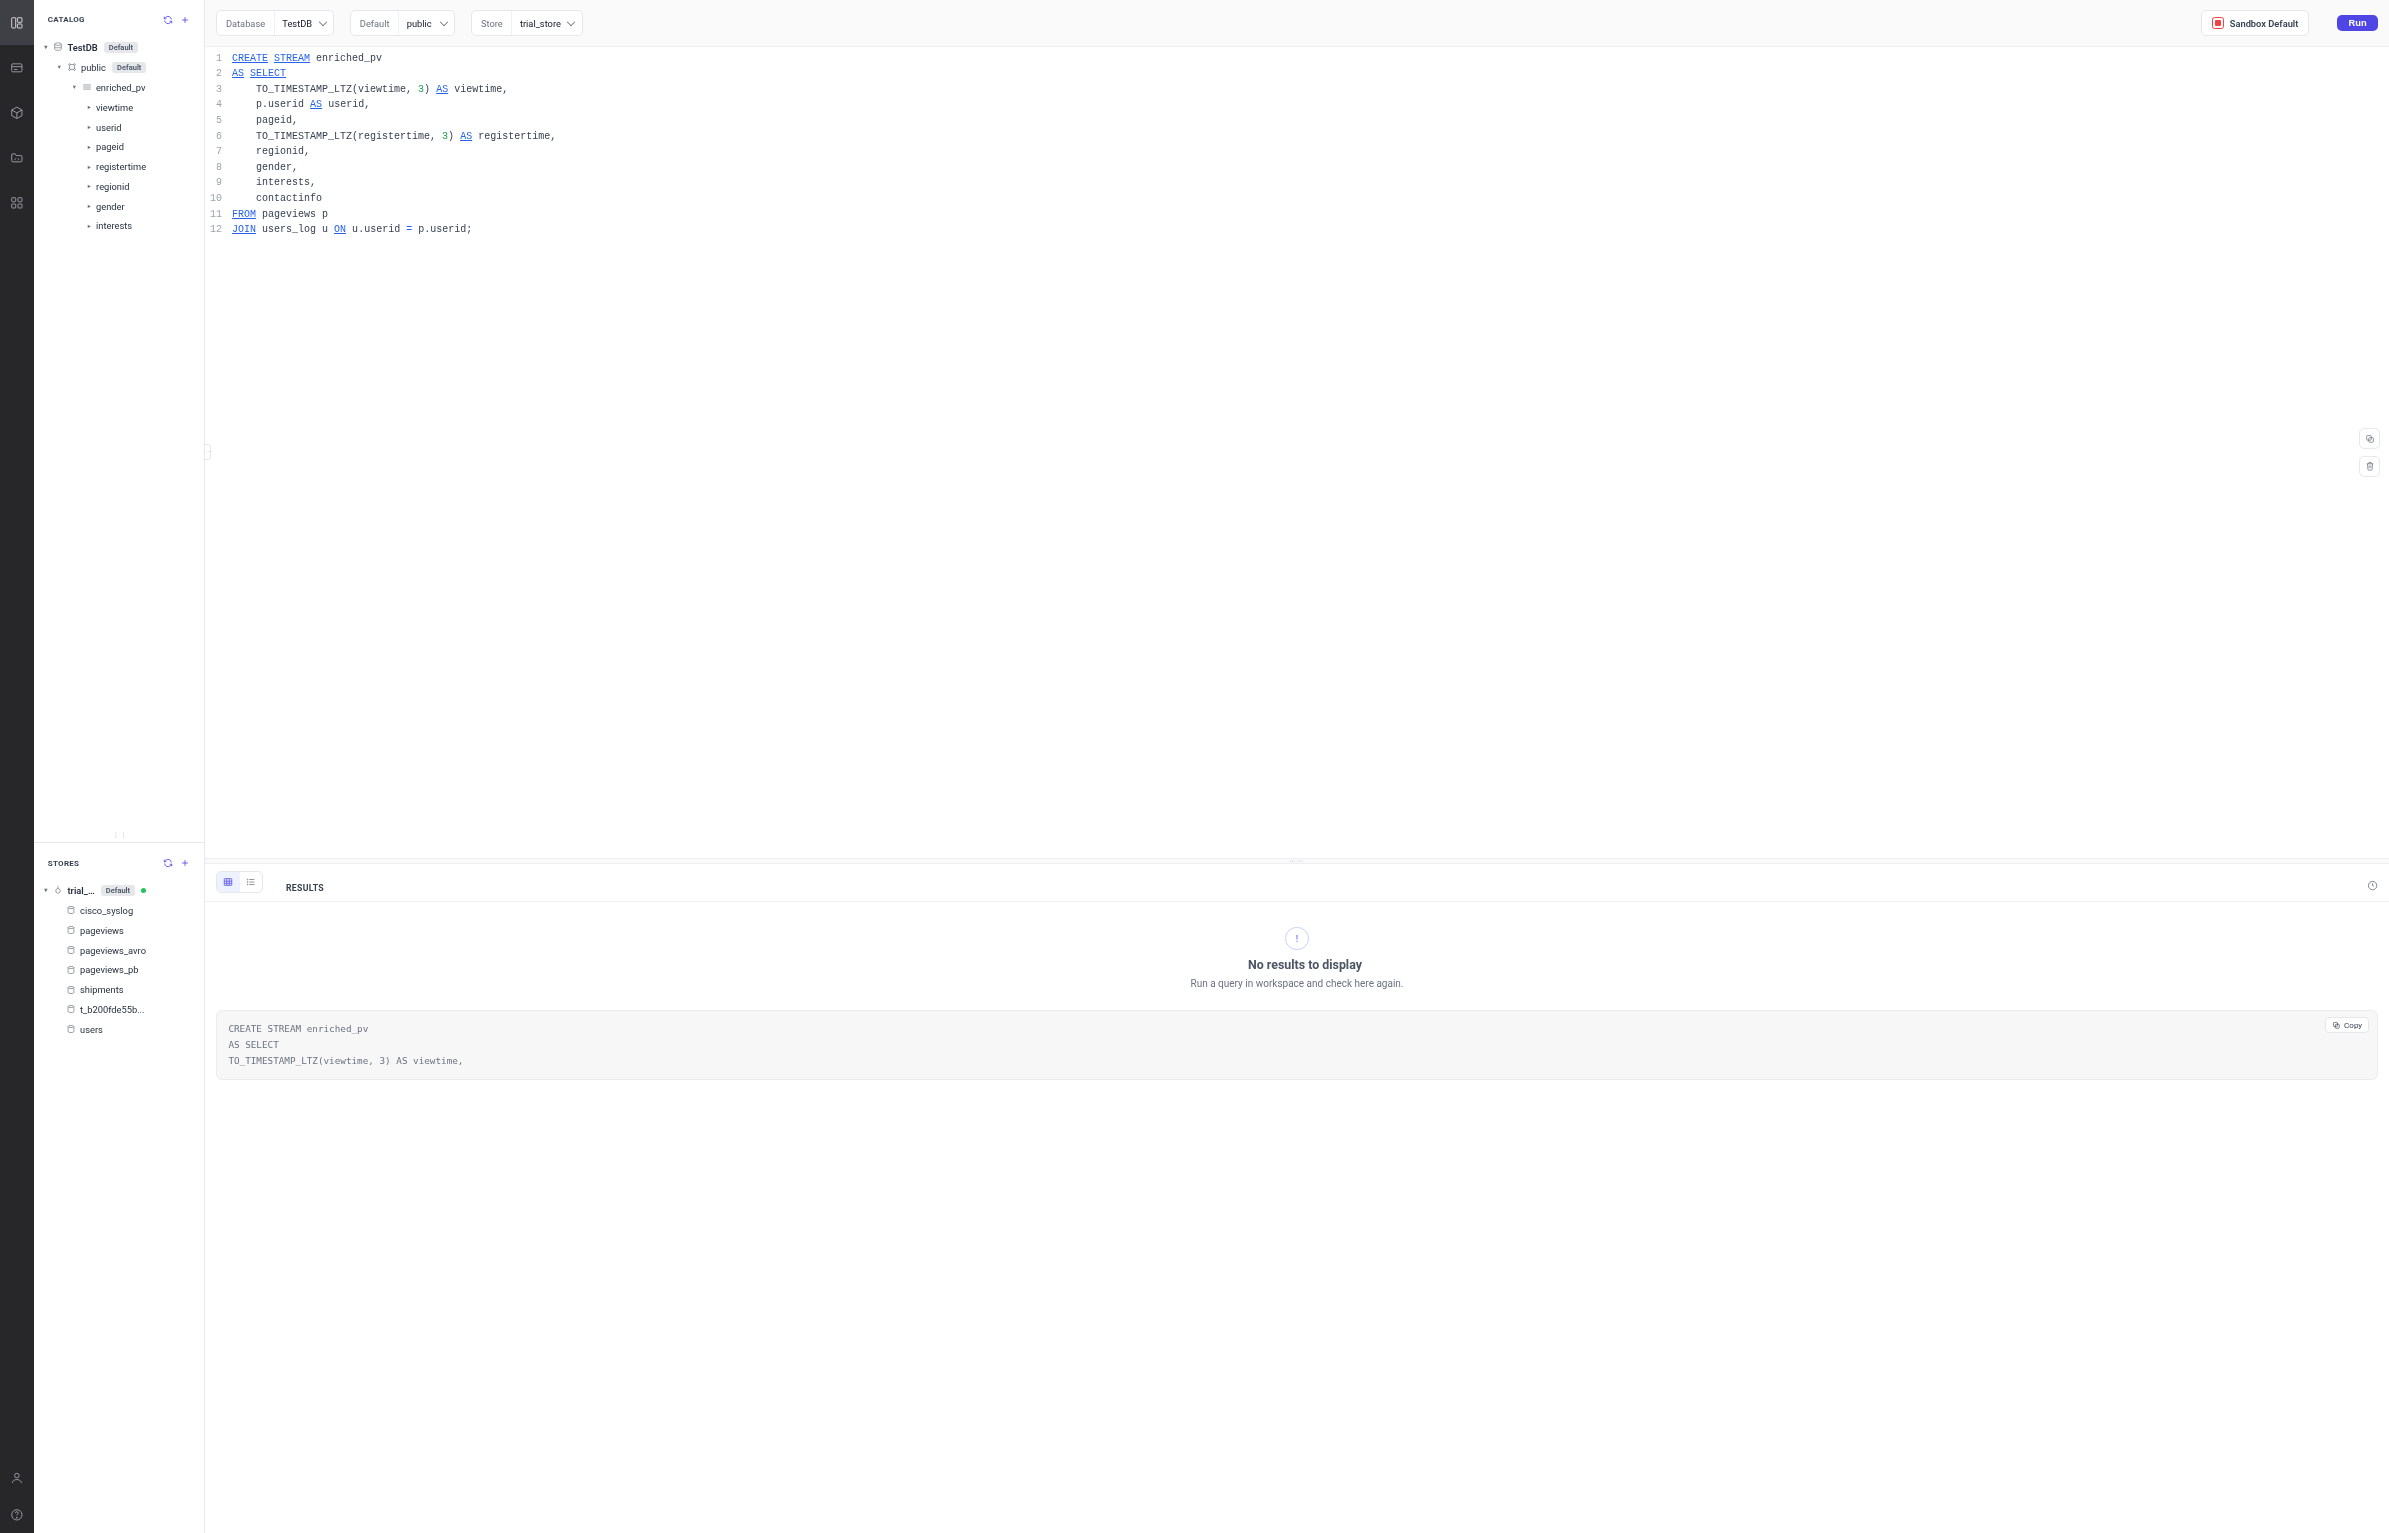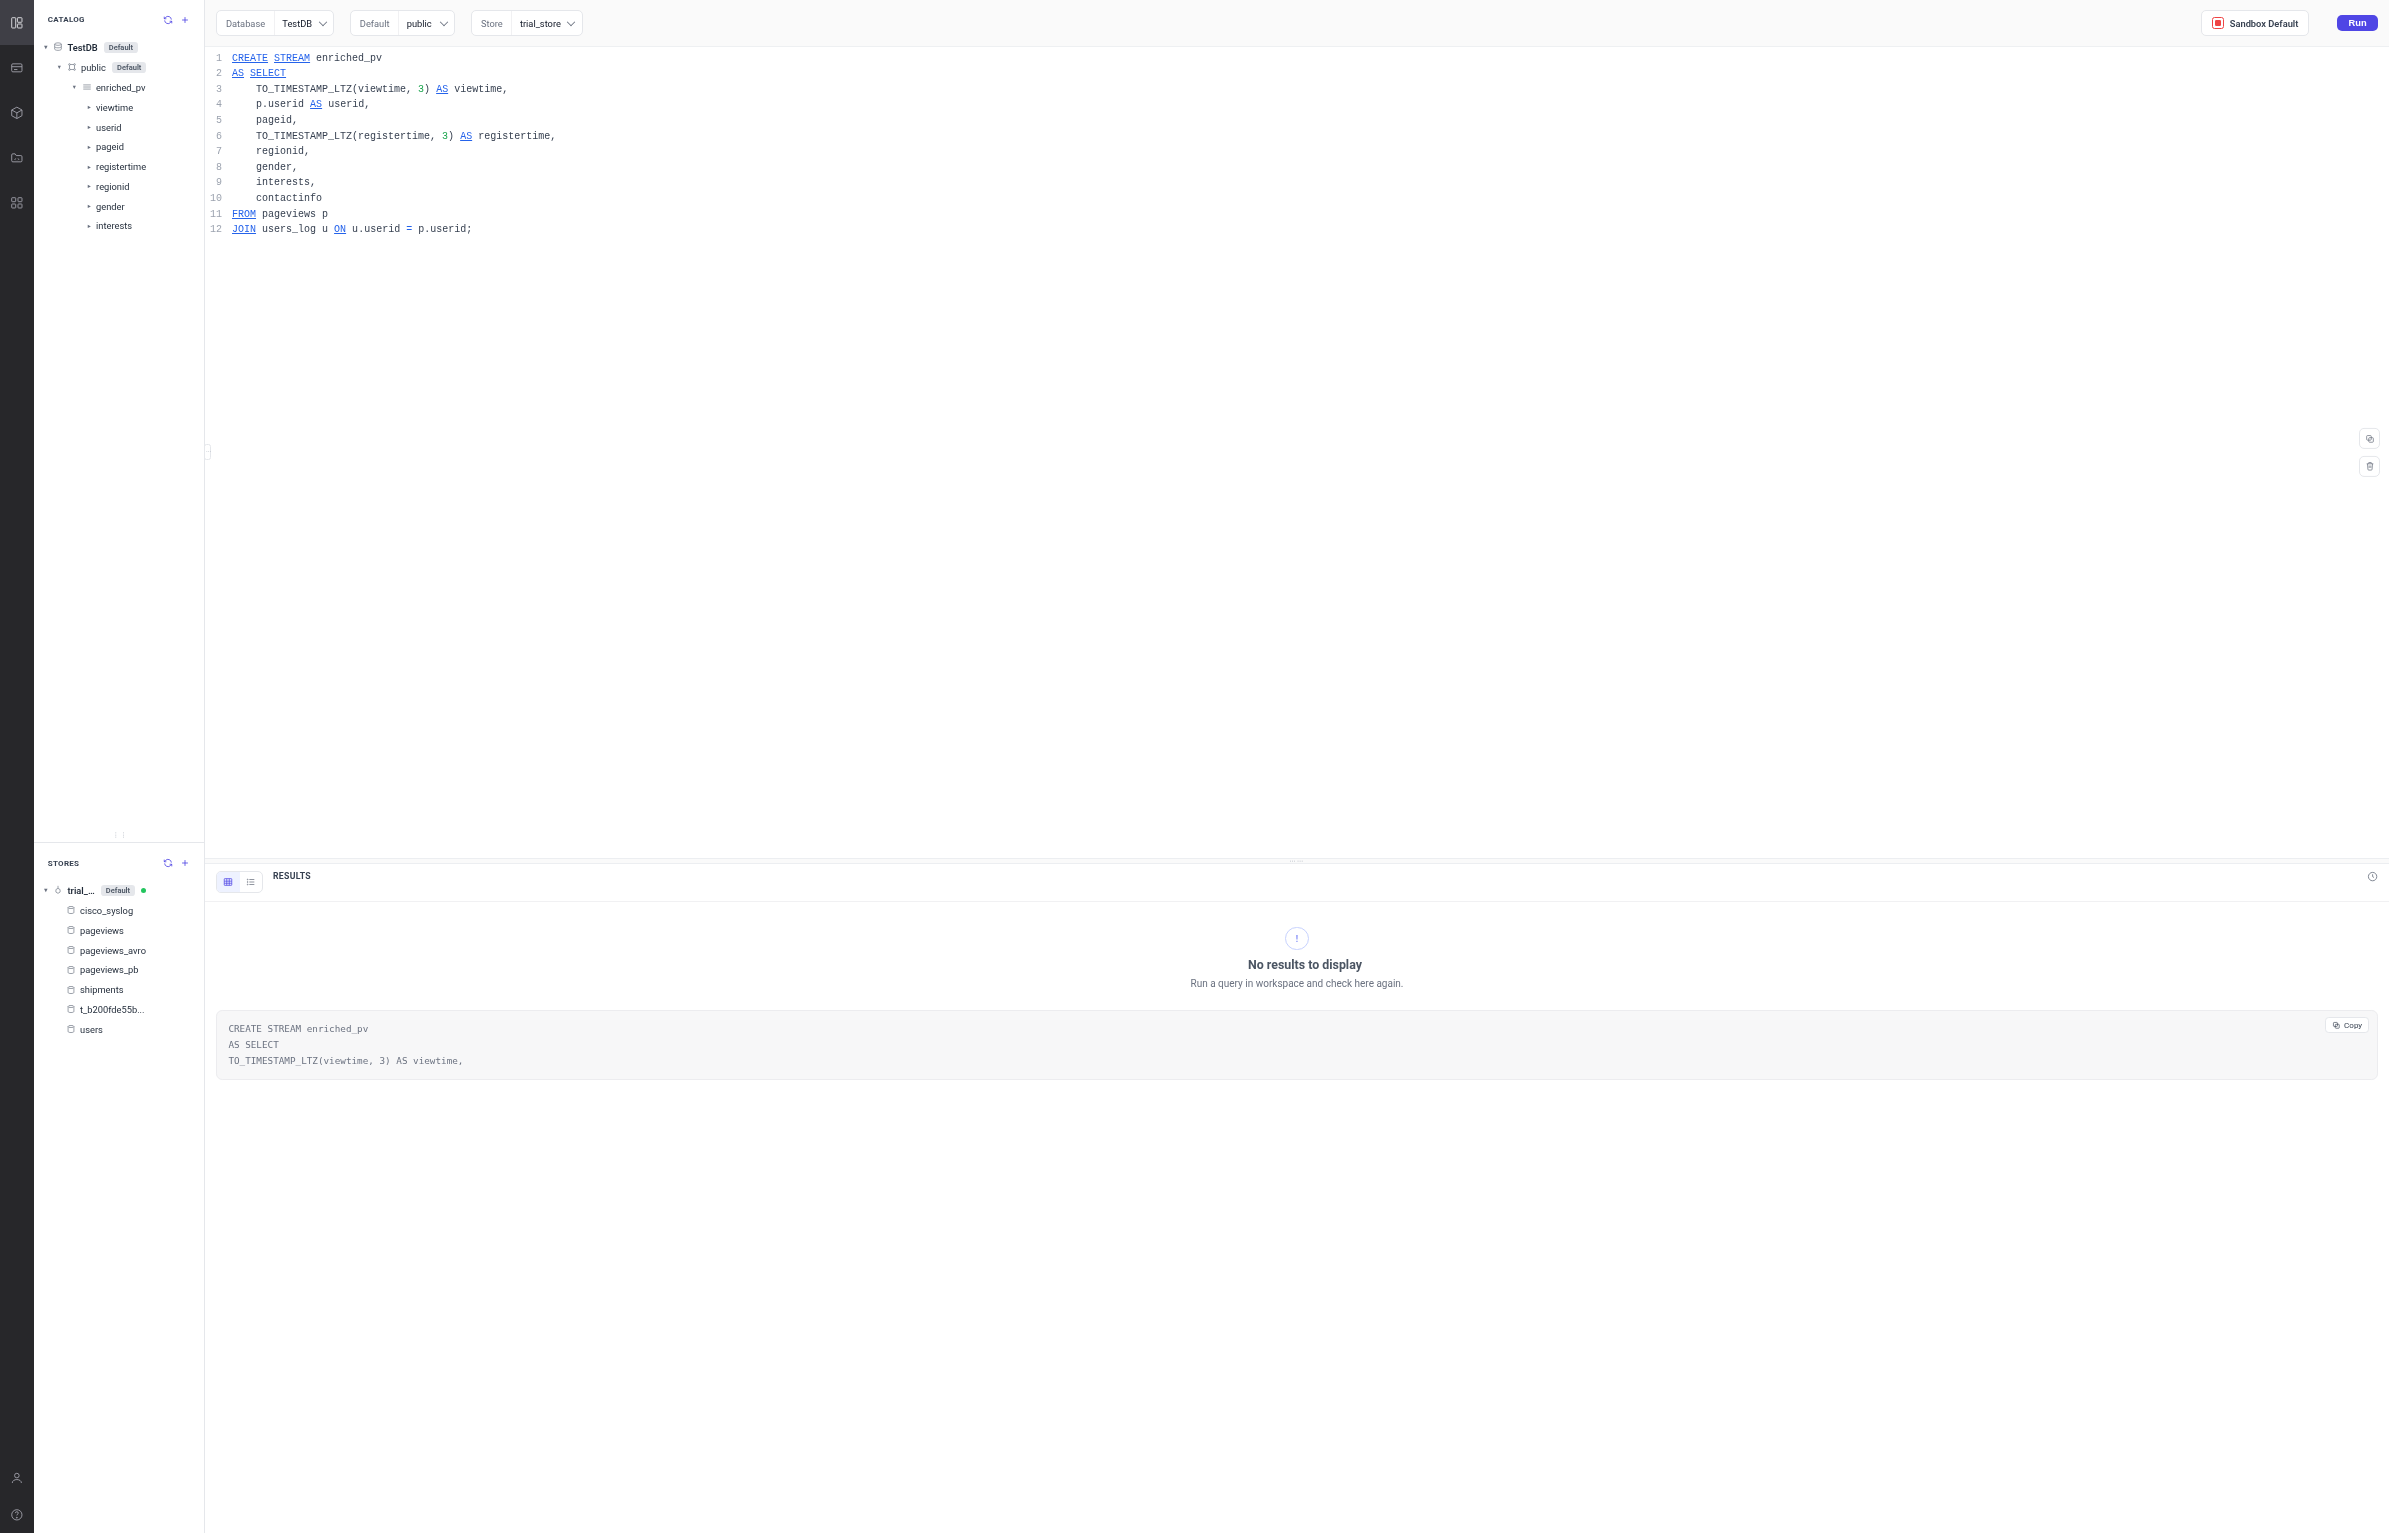--- a/index.html
+++ b/index.html
@@ -133,21 +133,21 @@
     height: 6.2px; background: #fafafa; display: flex; align-items: center; justify-content: center;
     border-top: 0.6px solid #eceef1; border-bottom: 0.6px solid #eceef1; cursor: row-resize;
     color: #9ca3af; font-size: 6.2px; letter-spacing: 1.2px;
   }
 
   
   .results {
     flex: 0 0 45%; display: flex; flex-direction: column; background: #fff; min-height: 0;
   }
   .results-bar {
-    display: flex; align-items: flex-start; gap: 10px; padding: 7.5px 11.2px; border-bottom: 0.6px solid #f1f1f3;
+    display: flex; align-items: flex-end; gap: 23px; padding: 7.5px 11.2px; border-bottom: 0.6px solid #f1f1f3;
   }
   .view-toggle { display: inline-flex; border: 0.6px solid #e5e7eb; border-radius: 5px; overflow: hidden; }
   .view-toggle .vt {
     width: 22.4px; height: 20px; display: flex; align-items: center; justify-content: center;
     color: #6b7280; cursor: pointer;
   }
   .view-toggle .vt.active { background: #eef2ff; color: #4f46e5; }
   .view-toggle .vt svg { width: 10px; height: 10px; stroke: currentColor; fill: none; stroke-width: 1.8; }
   .results-title { font-weight: 700; letter-spacing: 0.3px; font-size: 8.7px; color: #374151; }
   .results-bar .spacer { flex: 1; }

